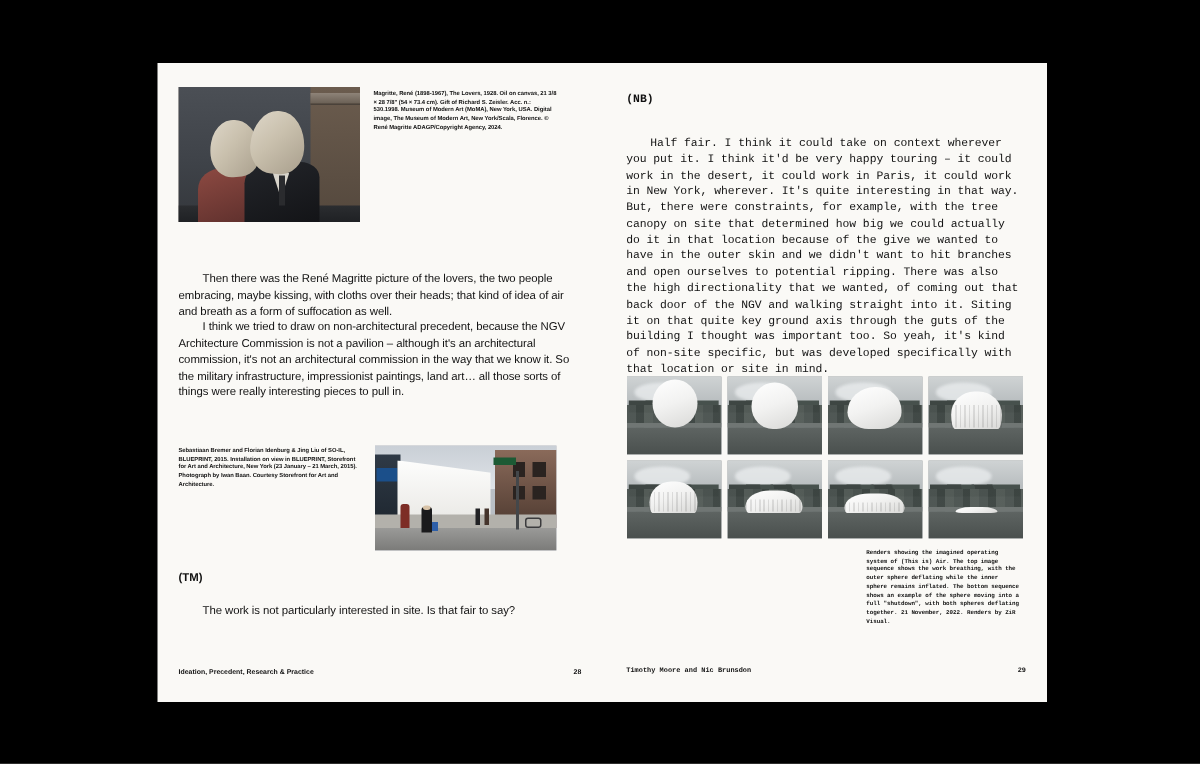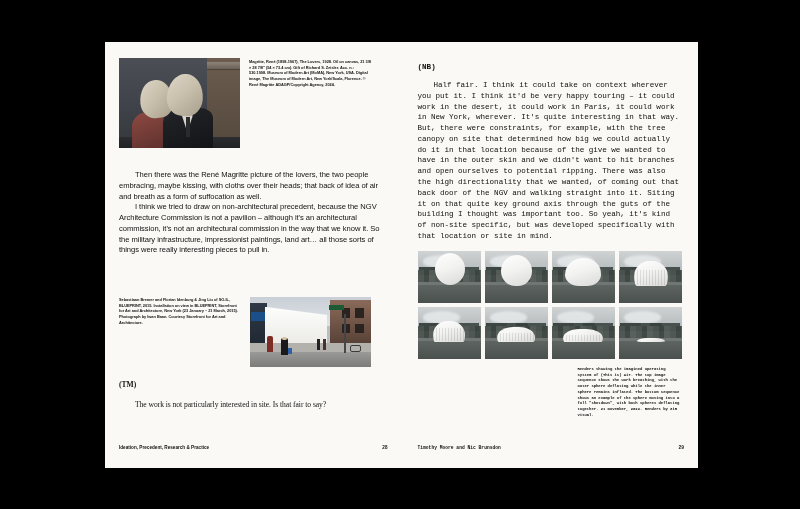--- a/index.html
+++ b/index.html
@@ -29,20 +29,21 @@
   .page-left  { width: 296.5px; }
   .page-right { width: 296.5px; font-family: Liberation Mono, monospace; }
 
   
   .body-text {
     font-size: 7.6px;
     line-height: 1.42;
     color: #111;
     letter-spacing: -0.05px;
     text-align: left;
+    margin-top: 11px;
   }
   .body-text p { text-indent: 16px; }
   .body-text p + p { margin-top: 0px; }
   .speaker {
     font-size: 7.6px;
     font-weight: 700;
     color: #111;
     line-height: 1.42;
   }
   .caption {
@@ -172,21 +173,21 @@
   .sf-p2 { position:absolute; left:55%; bottom:25%; width:3.2%; height:15%;
     background:#222225; }
   .sf-p3 { position:absolute; left:60%; bottom:25%; width:3.2%; height:15%;
     background:#45342c; }
   .sf-pole { position:absolute; right:21%; bottom:20%; width:1.6%; height:56%;
     background:#44474a; }
   .sf-bike { position:absolute; right:8%; bottom:21%; width:9%; height:10%;
     border:1px solid #3b3b3d; border-radius:2px; }
 
   
-  .tm-block { position: absolute; left: 14px; top: 338px; width: 264px; font-family: Liberation Serif, serif; }
+  .tm-block { position: absolute; left: 14px; top: 338px; width: 264px; }
   .tm-label { margin-bottom: 9px; }
 
   
   .left-copy { position:absolute; left: 14px; top: 128px; width: 264px; }
 
   
   .nb-label { position:absolute; left: 16px; top: 20px; }
   .right-copy { position:absolute; left: 16px; top: 38px; width: 264px; }
 
   .render-grid {
@@ -268,21 +269,21 @@
           <div class="mg-bodyB"></div>
           <div class="mg-shirt"></div>
           <div class="mg-tie"></div>
           <div class="mg-headA"></div>
           <div class="mg-headB"></div>
         </div>
         <div class="magritte-cap caption">Magritte, René (1898-1967), The Lovers, 1928. Oil on canvas, 21 3/8 × 28 7/8" (54 × 73.4 cm). Gift of Richard S. Zeisler. Acc. n.: 530.1998. Museum of Modern Art (MoMA), New York, USA. Digital image, The Museum of Modern Art, New York/Scala, Florence. © René Magritte ADAGP/Copyright Agency, 2024.</div>
       </div>
 
       <div class="left-copy body-text">
-        <p>Then there was the René Magritte picture of the lovers, the two people embracing, maybe kissing, with cloths over their heads; that back of idea of air and breath as a form of suffocation as well.</p>
+        <p>Then there was the René Magritte picture of the lovers, the two people embracing, maybe kissing, with cloths over their heads; that kind of idea of air and breath as a form of suffocation as well.</p>
         <p>I think we tried to draw on non-architectural precedent, because the NGV Architecture Commission is not a pavilion – although it's an architectural commission, it's not an architectural commission in the way that we know it. So the military infrastructure, impressionist paintings, land art… all those sorts of things were really interesting pieces to pull in.</p>
       </div>
 
       <div class="store-row">
         <div class="store-cap caption">Sebastiaan Bremer and Florian Idenburg &amp; Jing Liu of SO-IL, BLUEPRINT, 2015. Installation on view in BLUEPRINT, Storefront for Art and Architecture, New York (23 January – 21 March, 2015). Photograph by Iwan Baan. Courtesy Storefront for Art and Architecture.</div>
         <div class="store-img">
           <div class="sf-sky"></div>
           <div class="sf-bldgL"></div>
           <div class="sf-signL"></div>
           <div class="sf-bldgR"></div>

